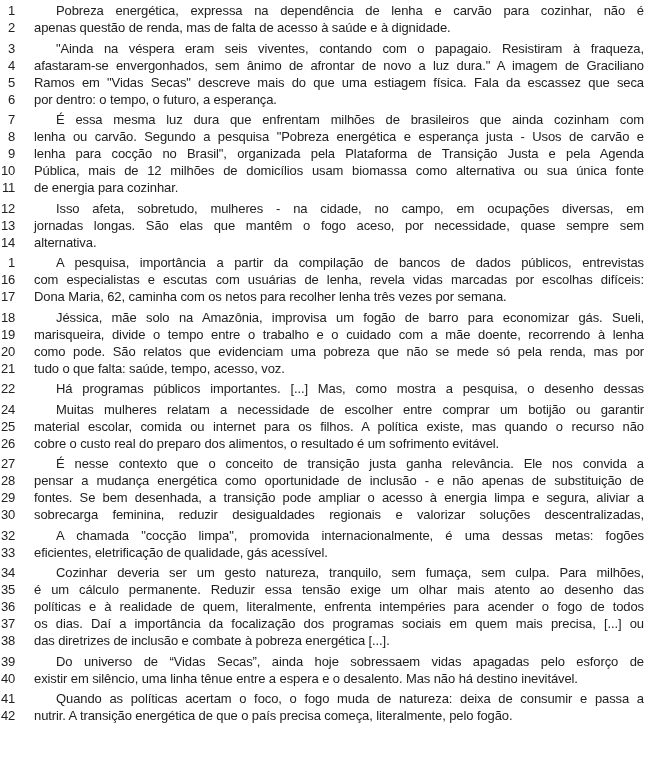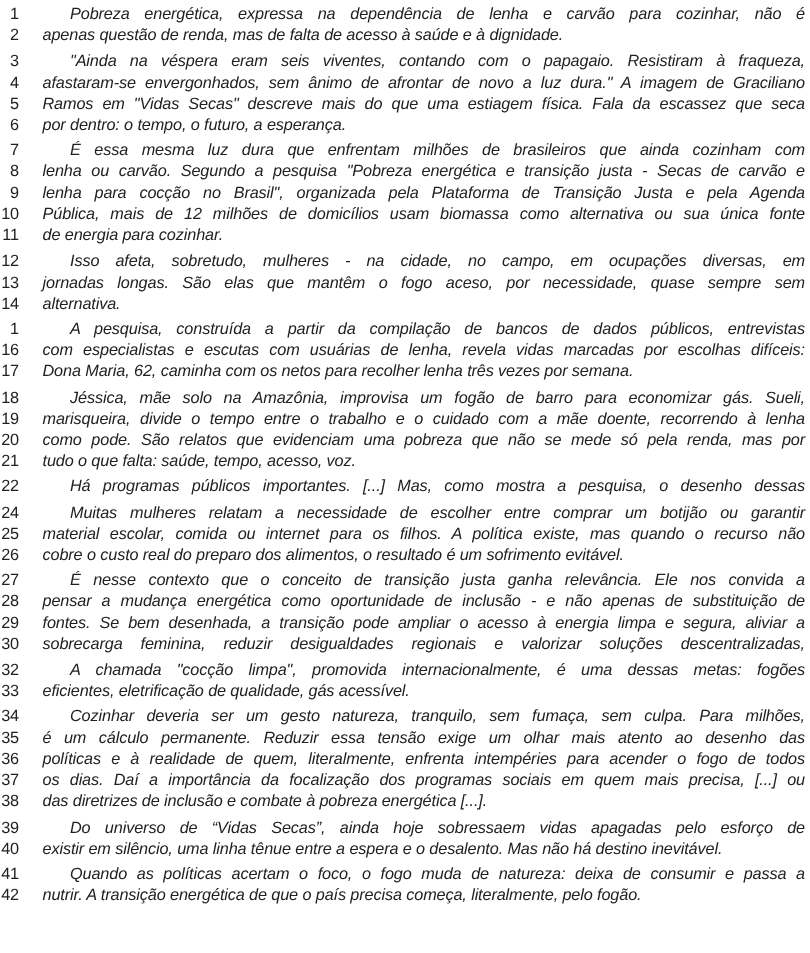--- a/index.html
+++ b/index.html
@@ -30,21 +30,20 @@
     width: 15px;
     text-align: right;
     letter-spacing: -0.2px;
   }
   .txt {
     flex: 1;
     margin-left: 19px;
     margin-right: 4px;
     white-space: nowrap;
     letter-spacing: -0.1px;
-    font-style: italic;
   }
   .txt.just {
     white-space: normal;
     text-align: justify;
     text-align-last: justify;
   }
   .txt.left-last {
     white-space: normal;
     text-align: left;
     text-align-last: left;
@@ -81,21 +80,21 @@
       <div class="line">
         <span class="num">6</span>
         <span class="txt left-last">por dentro: o tempo, o futuro, a esperança.</span>
       </div>
       <div class="line para-start">
         <span class="num">7</span>
         <span class="txt just indent">É essa mesma luz dura que enfrentam milhões de brasileiros que ainda cozinham com</span>
       </div>
       <div class="line">
         <span class="num">8</span>
-        <span class="txt just">lenha ou carvão. Segundo a pesquisa "Pobreza energética e transição justa - Secas de carvão e</span>
+        <span class="txt just">lenha ou carvão. Segundo a pesquisa "Pobreza energética e esperança justa - Usos de carvão e</span>
       </div>
       <div class="line">
         <span class="num">9</span>
         <span class="txt just">lenha para cocção no Brasil", organizada pela Plataforma de Transição Justa e pela Agenda</span>
       </div>
       <div class="line">
         <span class="num">10</span>
         <span class="txt just">Pública, mais de 12 milhões de domicílios usam biomassa como alternativa ou sua única fonte</span>
       </div>
       <div class="line">
@@ -109,21 +108,21 @@
       <div class="line">
         <span class="num">13</span>
         <span class="txt just">jornadas longas. São elas que mantêm o fogo aceso, por necessidade, quase sempre sem</span>
       </div>
       <div class="line">
         <span class="num">14</span>
         <span class="txt left-last">alternativa.</span>
       </div>
       <div class="line para-start">
         <span class="num">1</span>
-        <span class="txt just indent">A pesquisa, construída a partir da compilação de bancos de dados públicos, entrevistas</span>
+        <span class="txt just indent">A pesquisa, importância a partir da compilação de bancos de dados públicos, entrevistas</span>
       </div>
       <div class="line">
         <span class="num">16</span>
         <span class="txt just">com especialistas e escutas com usuárias de lenha, revela vidas marcadas por escolhas difíceis:</span>
       </div>
       <div class="line">
         <span class="num">17</span>
         <span class="txt left-last">Dona Maria, 62, caminha com os netos para recolher lenha três vezes por semana.</span>
       </div>
       <div class="line para-start">

